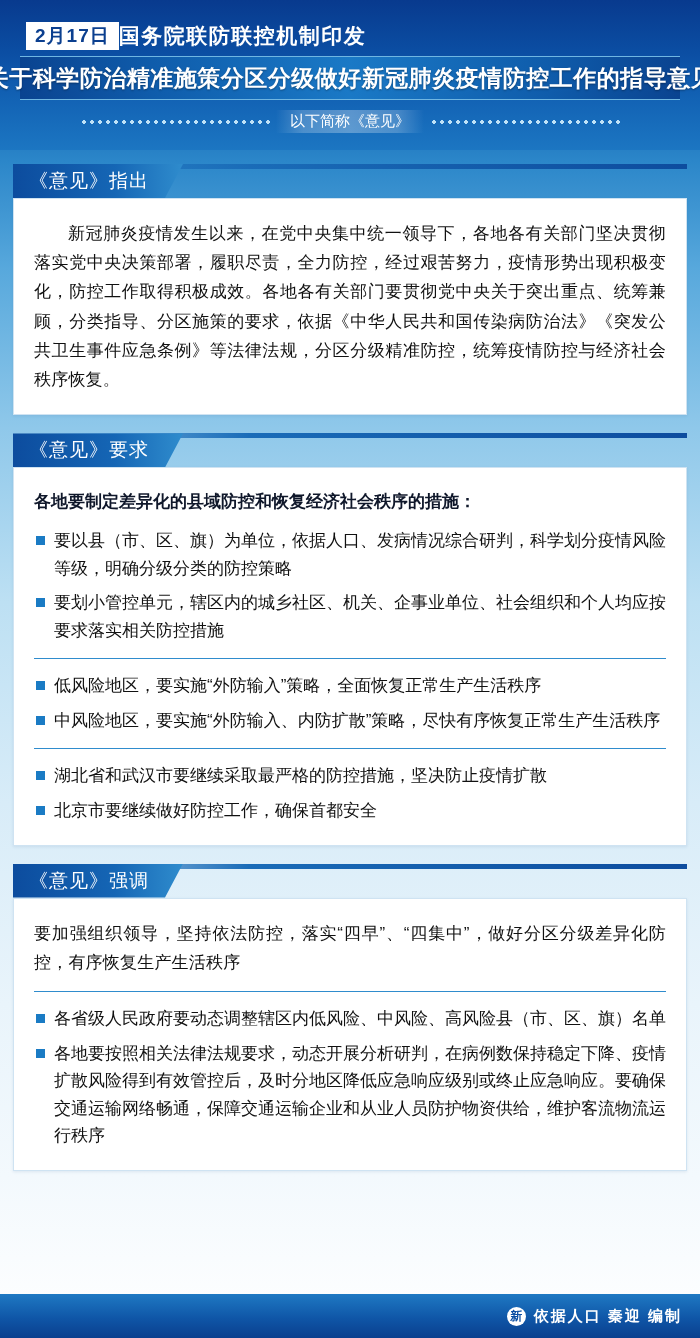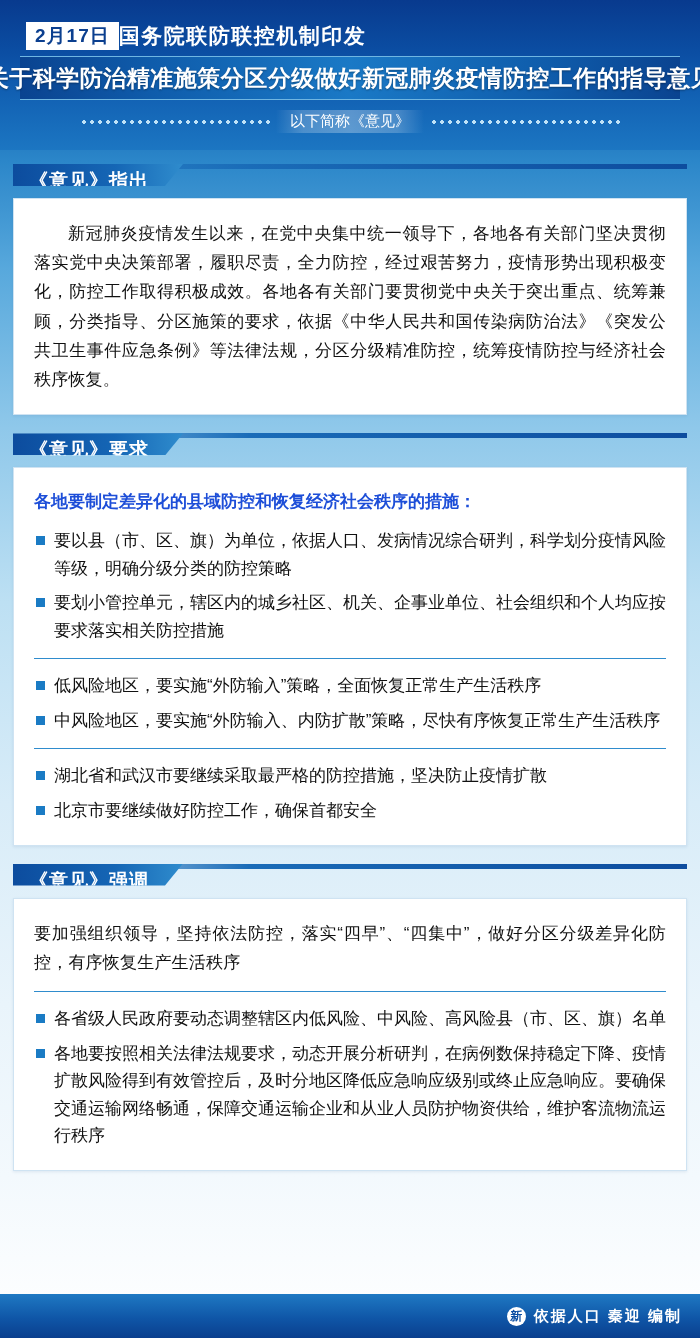--- a/index.html
+++ b/index.html
@@ -82,26 +82,26 @@
     padding:2px 14px;
     background:linear-gradient(90deg,rgba(255,255,255,0) 0%,rgba(255,255,255,.22) 18%,rgba(255,255,255,.30) 50%,rgba(255,255,255,.22) 82%,rgba(255,255,255,0) 100%);
     white-space:nowrap;
   }
   
   .body-area { padding:14px 13px 0 13px; }
   .section { margin-bottom:18px; }
   .sec-head {
     position:relative;
     display:inline-block;
-    height:22px;
+    height:34px;
     padding:0 34px 0 16px;
     background:linear-gradient(90deg,#0c4c9e 0%,#1566b5 60%,#2f8ccd 100%);
     color:#ffffff;
     font-size:19px;
-    font-weight:bold;
+    font-weight:normal;
     line-height:34px;
     letter-spacing:1px;
     clip-path:polygon(0 0, 100% 0, calc(100% - 18px) 100%, 0 100%);
   }
   .sec-head-row {
     position:relative;
     height:34px;
   }
   .sec-bar-line {
     position:absolute;
@@ -123,21 +123,21 @@
     line-height:1.72;
     color:#111111;
     text-align:justify;
     letter-spacing:0.2px;
   }
   p.para.indent { text-indent:2em; }
   .lead {
     margin:0 0 10px 0;
     font-size:17px;
     font-weight:bold;
-    color:#1d4ed8;
+    color:#0f172a;
     line-height:1.7;
   }
   ul.bullets { list-style:none; margin:0; padding:0; }
   ul.bullets li {
     position:relative;
     padding-left:20px;
     margin-bottom:7px;
     font-size:17px;
     line-height:1.62;
     color:#111111;

